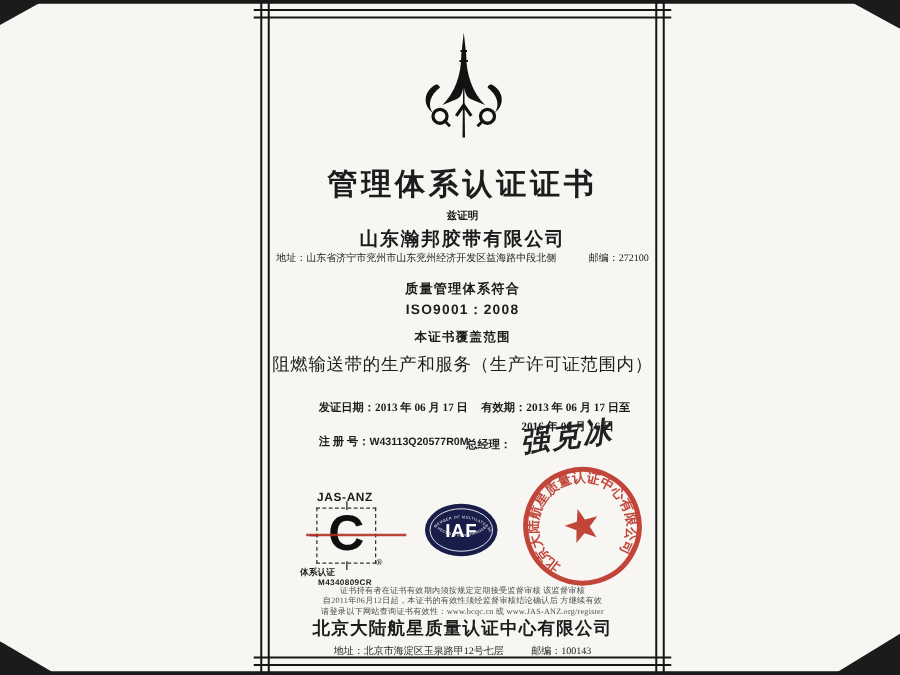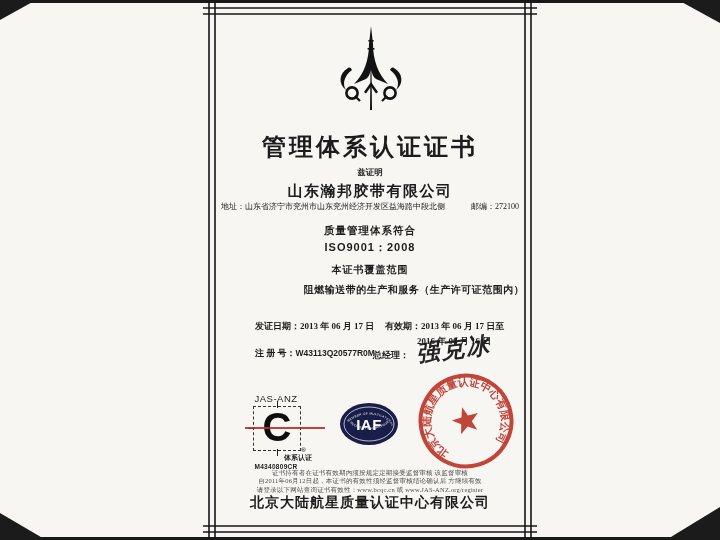--- a/index.html
+++ b/index.html
@@ -20,35 +20,35 @@
   .c-br{right:0;bottom:0;width:54px;height:33px;clip-path:polygon(100% 0,100% 100%,0 100%);}
   
   .title{top:131px;font-size:24px;font-weight:800;letter-spacing:3px;}
   .certify{top:167px;font-size:8.5px;font-weight:700;}
   .company{top:182px;font-size:15px;font-weight:700;letter-spacing:1.5px;}
   .addr-row{top:201px;font-size:8px;white-space:nowrap;}
   .addr-row .gap{display:inline-block;width:26px;}
   .sysline{top:224px;font-size:10.5px;font-weight:700;letter-spacing:1px;}
   .standard{top:240px;font-size:11px;font-weight:800;letter-spacing:1px;font-family:"Liberation Sans",sans-serif;}
   .scopehead{top:263px;font-size:10px;font-weight:700;letter-spacing:1px;}
-  .scope{top:283px;font-size:10px;font-weight:700;letter-spacing:0.5px;margin-left:44px;}
+  .scope{top:283px;font-size:14px;font-weight:400;letter-spacing:0.5px;}
   .meta{font-size:9px;font-weight:700;white-space:nowrap;}
   .sig{
     top:334px;left:416px;font-size:23px;font-weight:700;font-style:italic;
     transform:rotate(-7deg);letter-spacing:2px;color:#222;
   }
   
-  .jas-title{left:240px;top:393px;width:72px;text-align:center;font-size:9.5px;font-weight:400;letter-spacing:0.5px;}
+  .jas-title{left:240px;top:393px;width:72px;text-align:center;font-size:9.5px;font-weight:700;letter-spacing:0.5px;}
   .jas-box{left:253px;top:406px;width:46px;height:43px;border:1px dashed #333;}
   .jas-c{position:absolute;left:0;top:-2px;width:100%;text-align:center;
          font-family:"Liberation Sans",sans-serif;font-size:40px;line-height:44px;font-weight:900;color:#0e0e0e;}
   .tick{position:absolute;background:#222;}
   .jas-reg{position:absolute;right:-6px;bottom:-4px;font-size:7px;font-weight:700;}
   .redline{left:245px;top:427px;width:80px;height:2px;background:#b23026;opacity:0.9;}
-  .jas-cap{left:240px;top:453px;width:72px;text-align:right;font-size:7px;font-weight:700;}
+  .jas-cap{left:240px;top:453px;width:72px;text-align:left;font-size:7px;font-weight:700;}
   .jas-code{left:236px;top:463px;width:80px;text-align:center;font-size:6.5px;font-weight:800;letter-spacing:0.3px;font-family:"Liberation Sans",sans-serif;}
   
   .fine{top:469px;font-size:6.5px;line-height:8.4px;color:#4d4d4d;letter-spacing:0.2px;}
   .issuer-name{top:494px;font-size:14px;font-weight:800;letter-spacing:1px;}
   .issuer-addr{top:515px;font-size:8px;white-space:nowrap;}
   .issuer-addr .gap{display:inline-block;width:22px;}
   .seal-svg{left:417px;top:372px;transform:rotate(-16deg);opacity:0.92;mix-blend-mode:multiply;}
 </style>
 </head>
 <body>
@@ -159,14 +159,17 @@
       <path id="sealPath" d="M 26.6,83.4 A 40,40 0 1 1 83.4,83.4" fill="none"></path>
     </defs>
     <circle cx="55" cy="55" r="51" fill="none" stroke="#c5372c" stroke-width="4.5"></circle>
     <polygon points="55,39 58.8,49.7 70.2,50.1 61.2,57 64.4,67.9 55,61.5 45.6,67.9 48.8,57 39.8,50.1 51.2,49.7" fill="#c5372c"></polygon>
     <text font-size="12" font-weight="bold" fill="#c5372c">
       <textPath href="#sealPath">北京大陆航星质量认证中心有限公司</textPath>
     </text>
   </svg>
 
   <div class="abs ctr issuer-name sans">北京大陆航星质量认证中心有限公司</div>
+  <div class="abs ctr issuer-addr">
+    <span>地址：北京市海淀区玉泉路甲12号七层</span><span class="gap"></span><span>邮编：100143</span>
+  </div>
 
 </div>
 
 </body></html>

